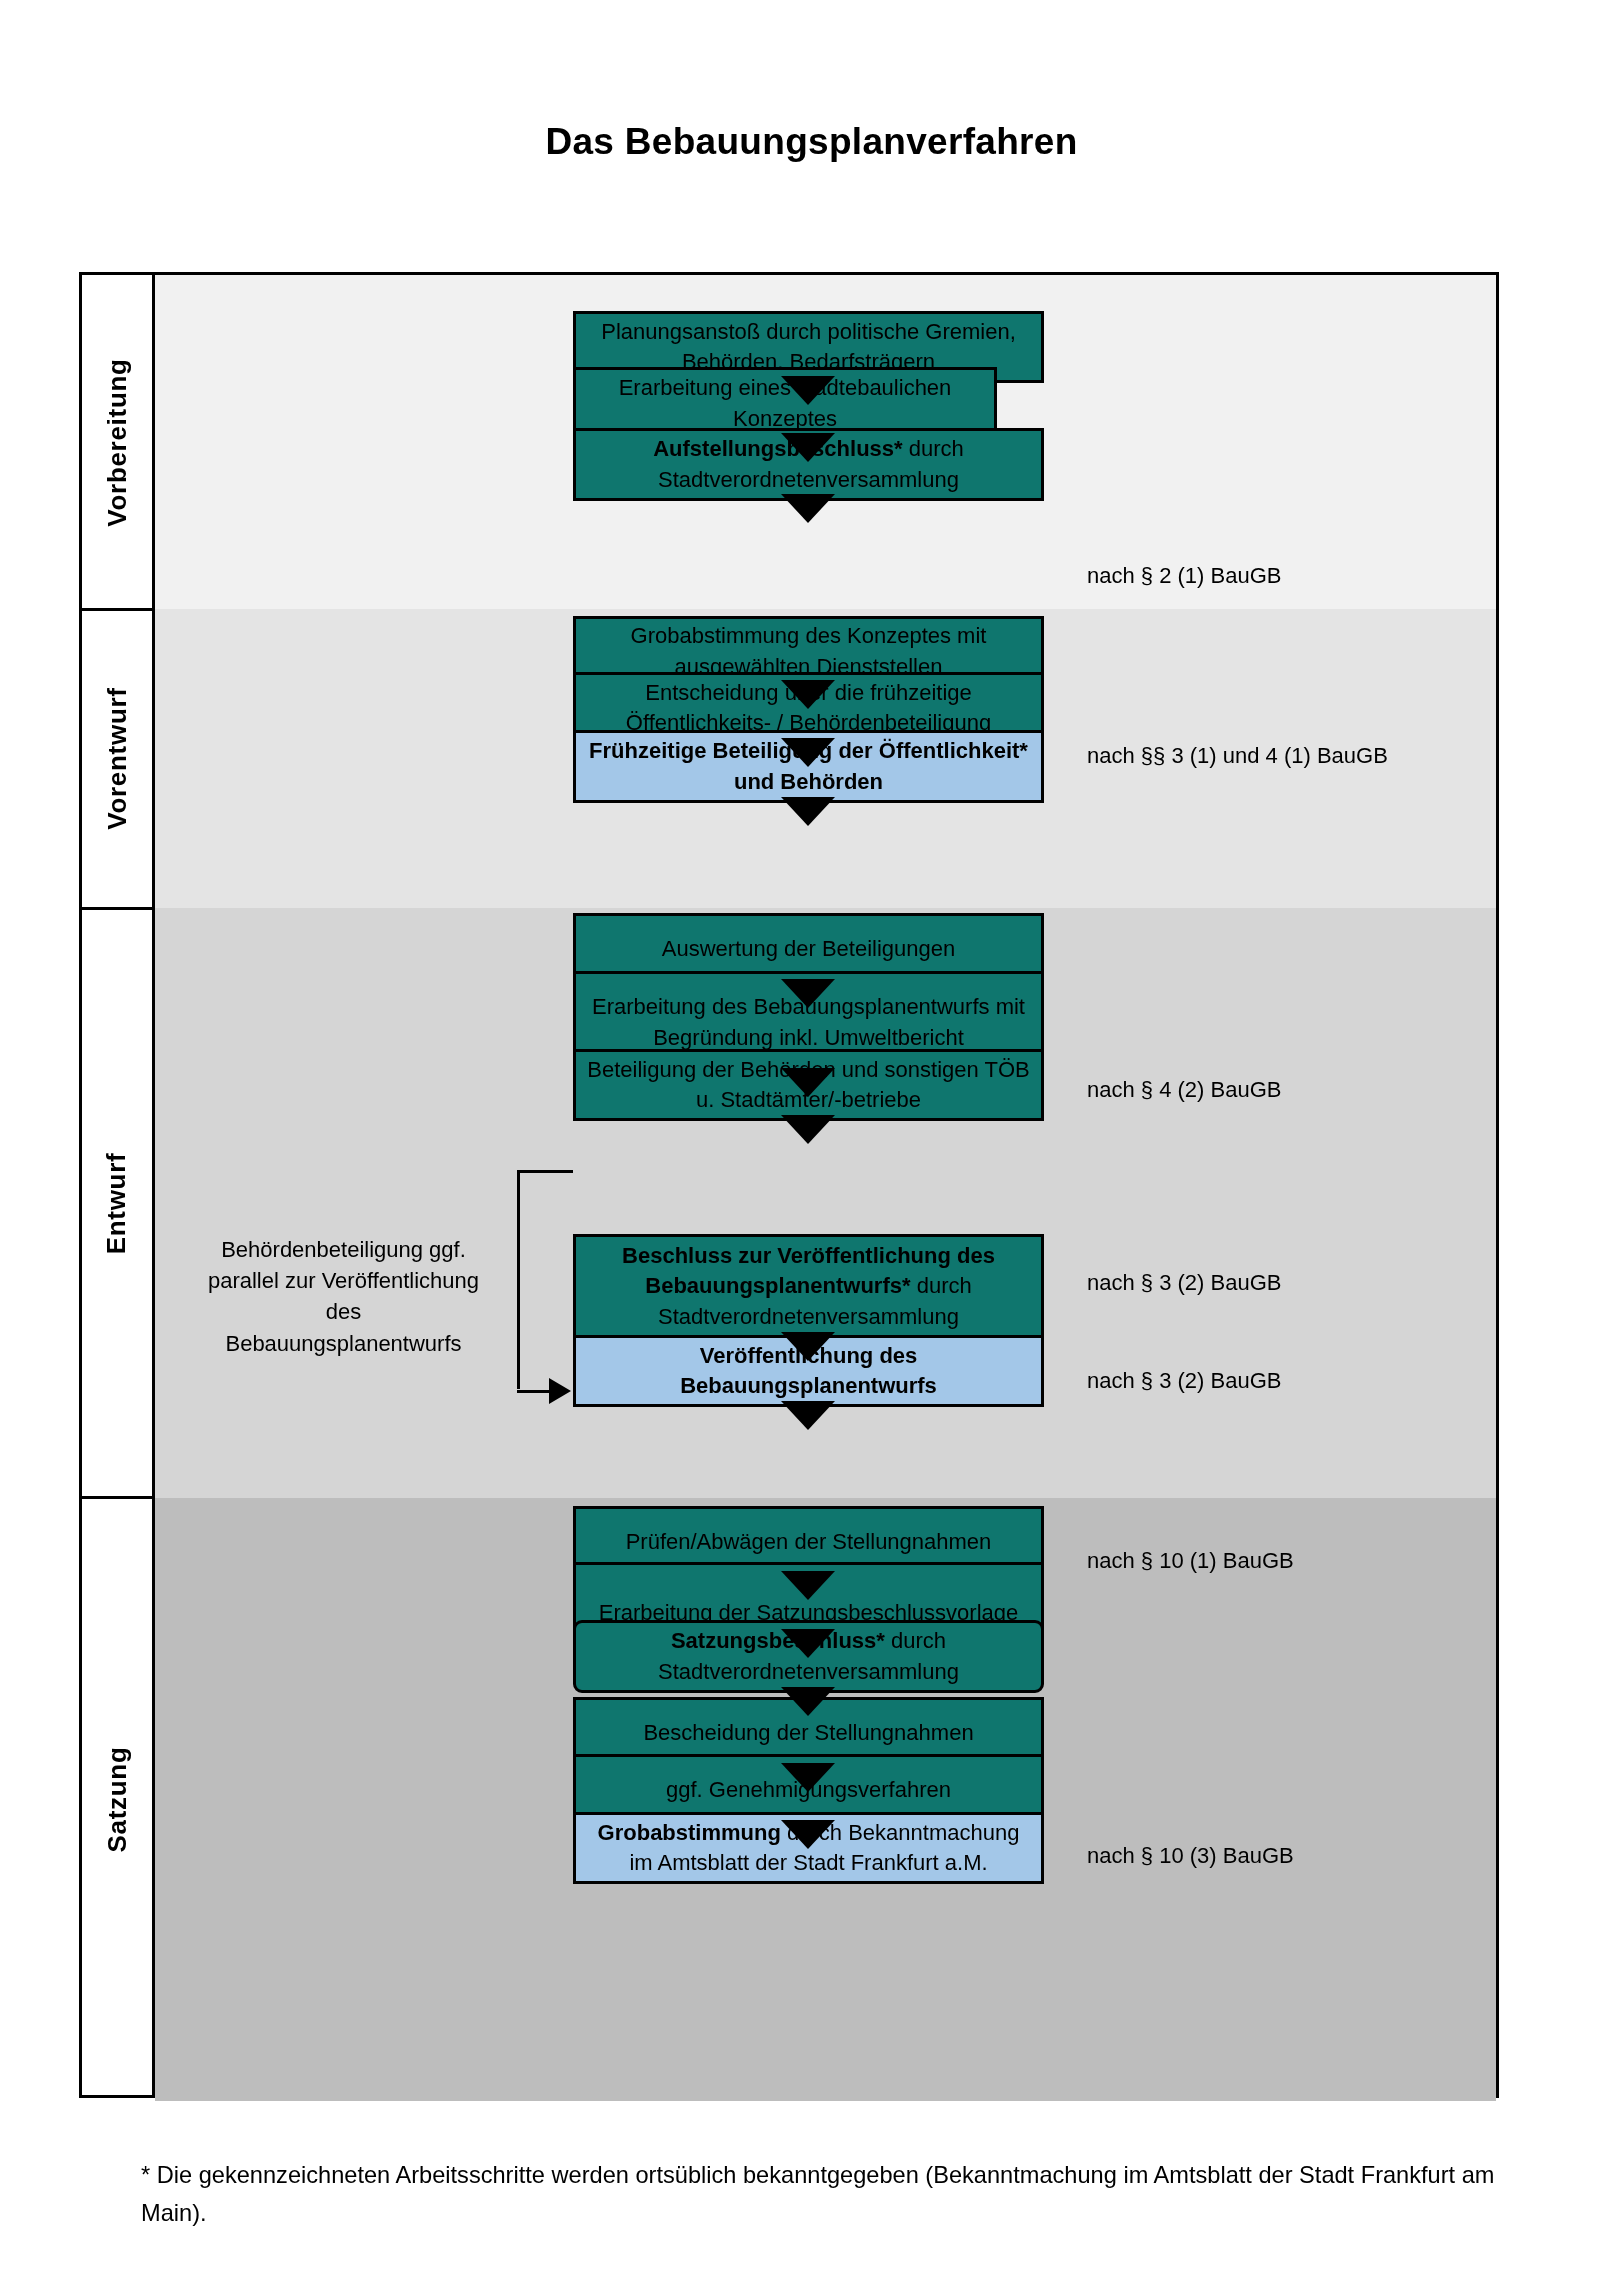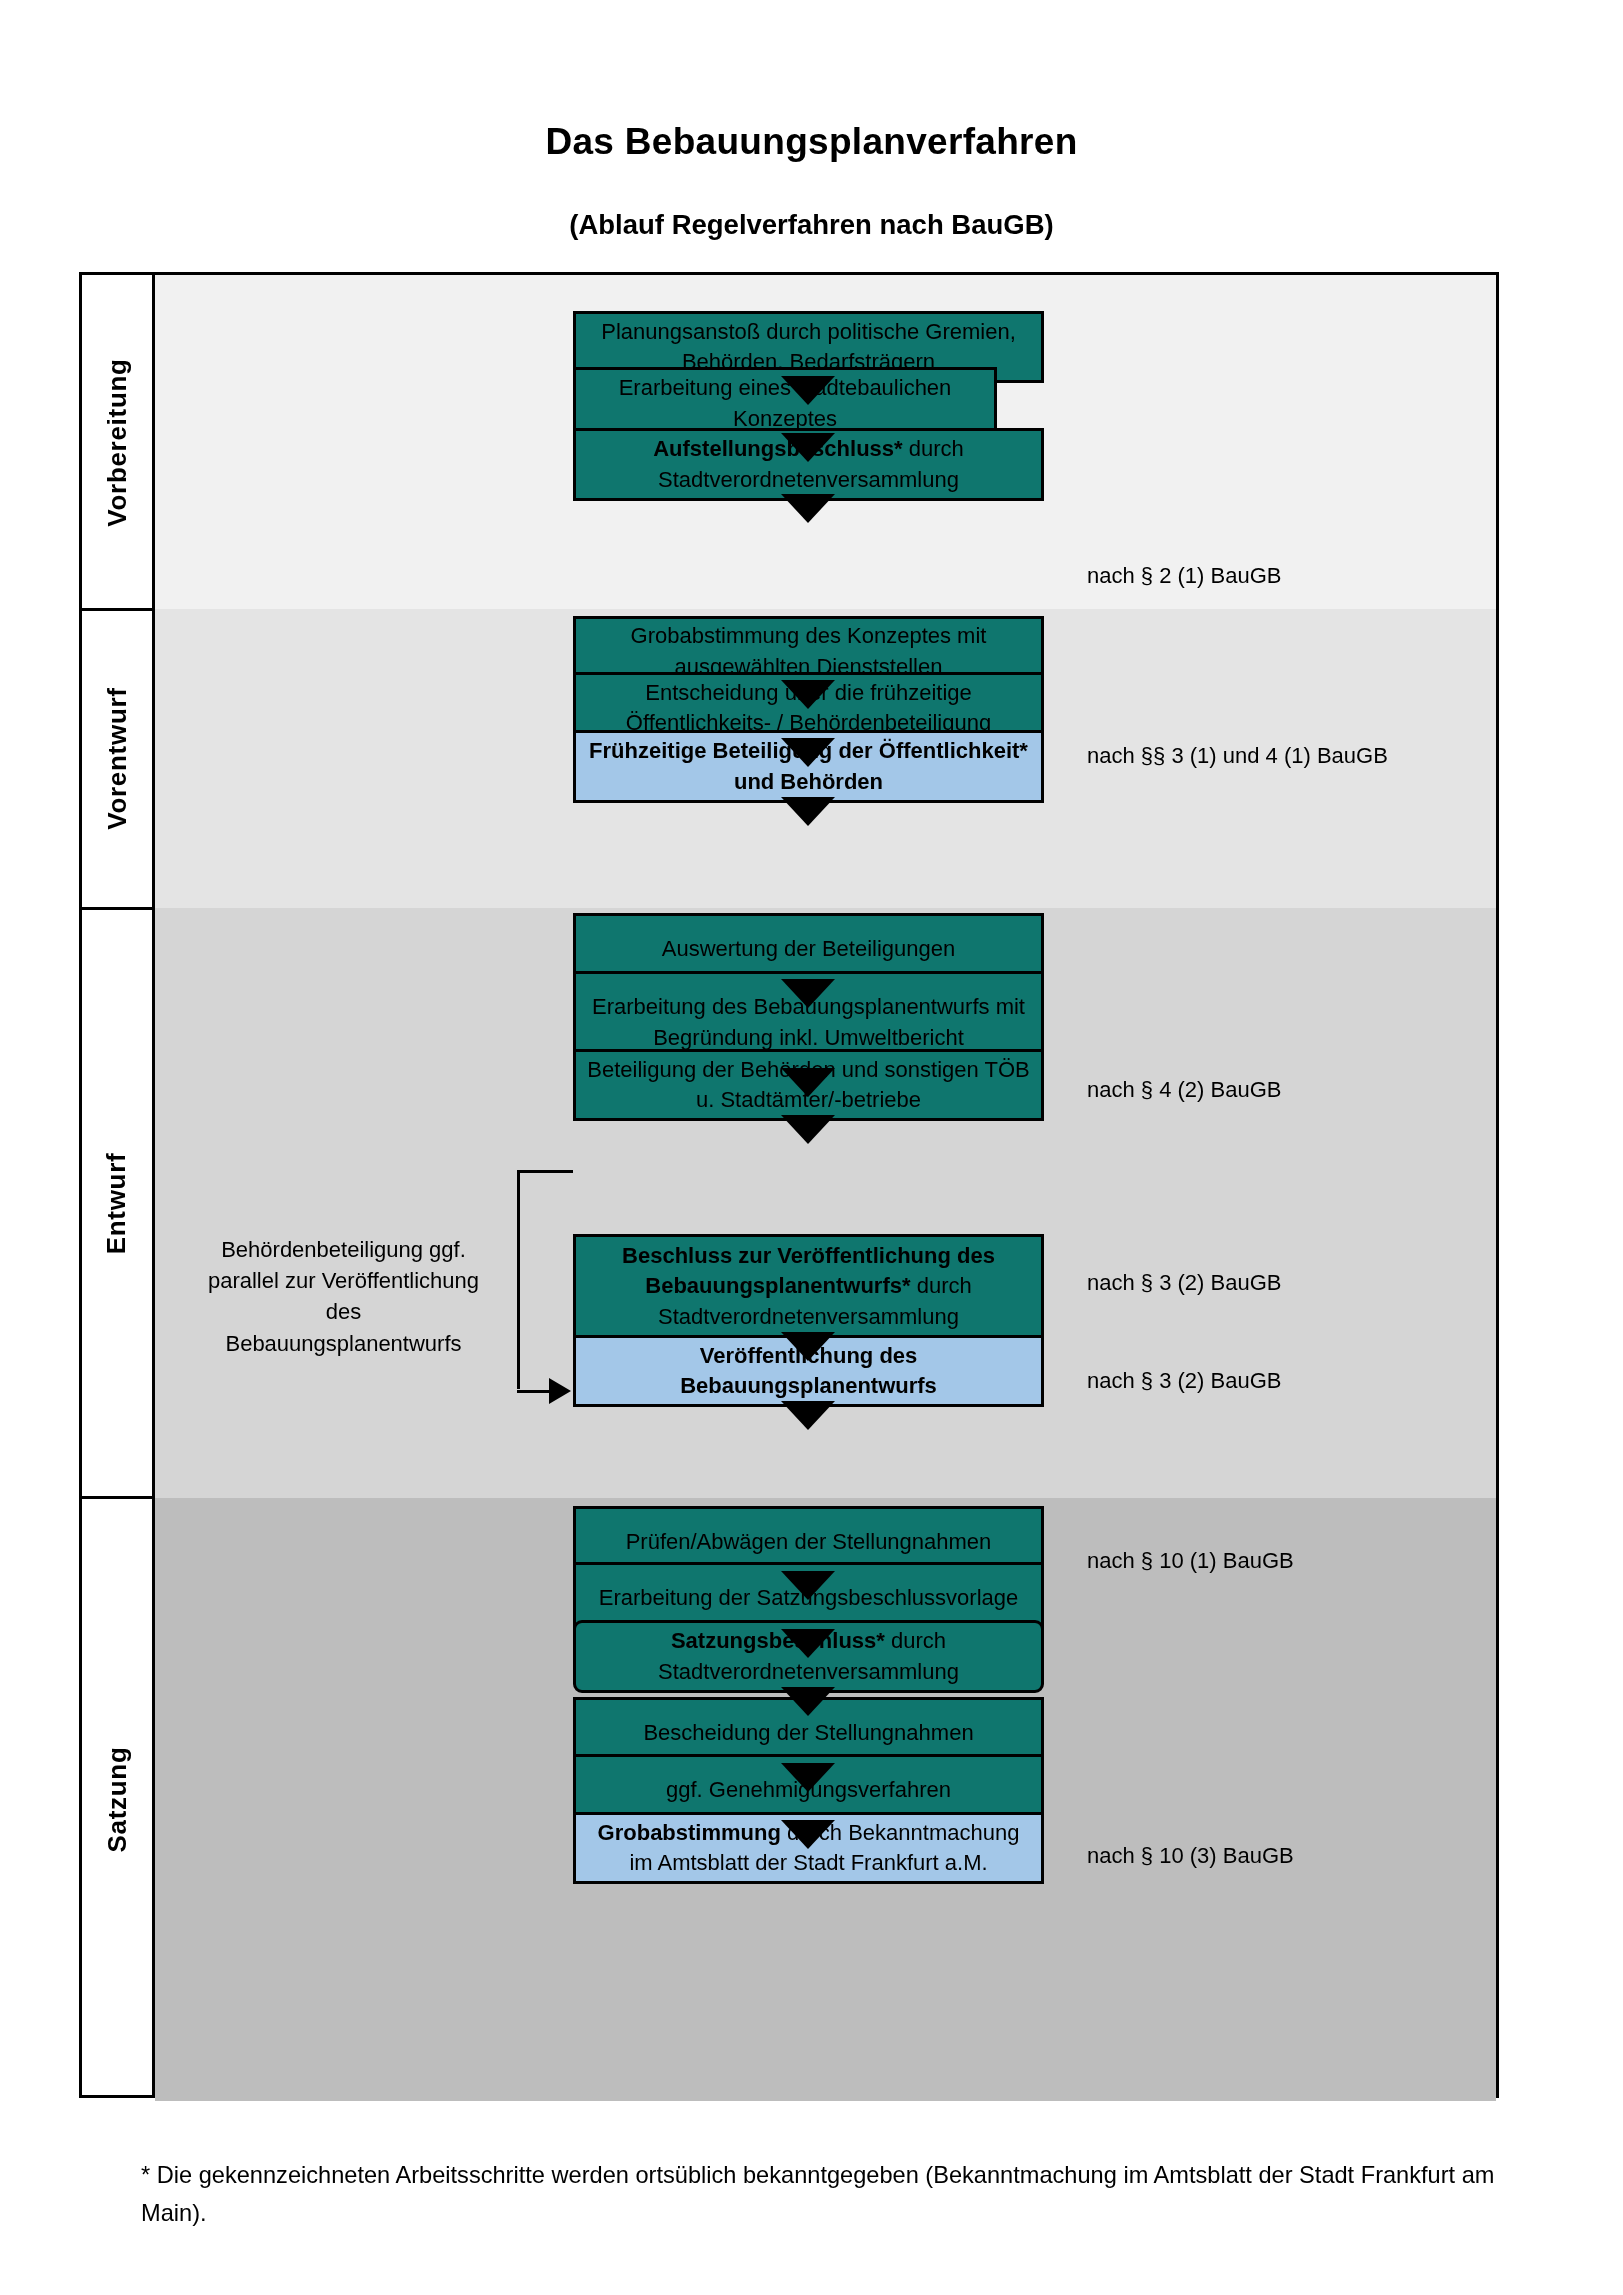--- a/index.html
+++ b/index.html
@@ -108,21 +108,20 @@
     position:absolute;left:141px;top:2157px;width:1358px;
     font-size:23.6px;line-height:1.6;
   }
 </style>
 </head>
 <body>
 
 <div class="page">
 
   <div class="title">Das Bebauungsplanverfahren</div>
-  <div class="subtitle">(Ablauf Regelverfahren nach BauGB)</div>
 
   <div class="frame">
 
     <div class="band" id="band-0" style="top: 0px; height: 334px; background: rgb(241, 241, 241);"></div>
     <div class="band" id="band-1" style="top: 334px; height: 299px; background: rgb(228, 228, 228);"></div>
     <div class="band" id="band-2" style="top: 633px; height: 590px; background: rgb(213, 213, 213);"></div>
     <div class="band" id="band-3" style="top: 1223px; height: 603px; background: rgb(189, 189, 189);"></div>
 
     <div class="label-col-rule"></div>
 
@@ -182,21 +181,21 @@
         </div>
         <div class="fbox" style="left: 491px; width: 471px; top: 959px; height: 105px;">
           <div><b>Beschluss zur Veröffentlichung des Bebauungsplanentwurfs*</b> durch Stadtverordnetenversammlung</div>
         </div>
         <div class="fbox blue" style="left: 491px; width: 471px; top: 1060px; height: 72px;">
           <div><b>Veröffentlichung des Bebauungsplanentwurfs</b></div>
         </div>
         <div class="fbox" style="left: 491px; width: 471px; top: 1231px; height: 72px;">
           <div>Prüfen/Abwägen der Stellungnahmen</div>
         </div>
-        <div class="fbox" style="left: 491px; width: 471px; top: 1287px; height: 73px;">
+        <div class="fbox" style="left: 491px; width: 471px; top: 1287px; height: 73px; align-items: flex-end;">
           <div>Erarbeitung der Satzungsbeschlussvorlage</div>
         </div>
         <div class="fbox" style="left: 491px; width: 471px; top: 1345px; height: 73px; border-radius: 9px;">
           <div><b>Satzungsbeschluss*</b> durch Stadtverordnetenversammlung</div>
         </div>
         <div class="fbox" style="left: 491px; width: 471px; top: 1422px; height: 72px; justify-content: center;">
           <div>Bescheidung der Stellungnahmen</div>
         </div>
         <div class="fbox" style="left: 491px; width: 471px; top: 1479px; height: 72px;">
           <div>ggf. Genehmigungsverfahren</div>

